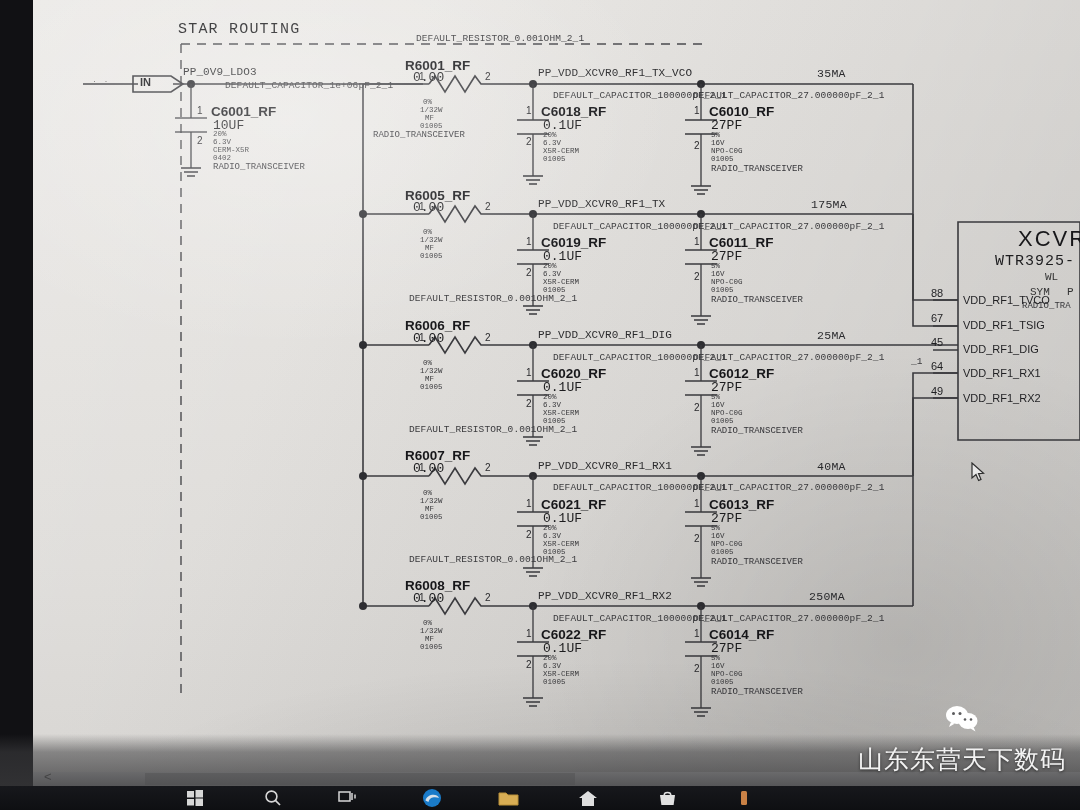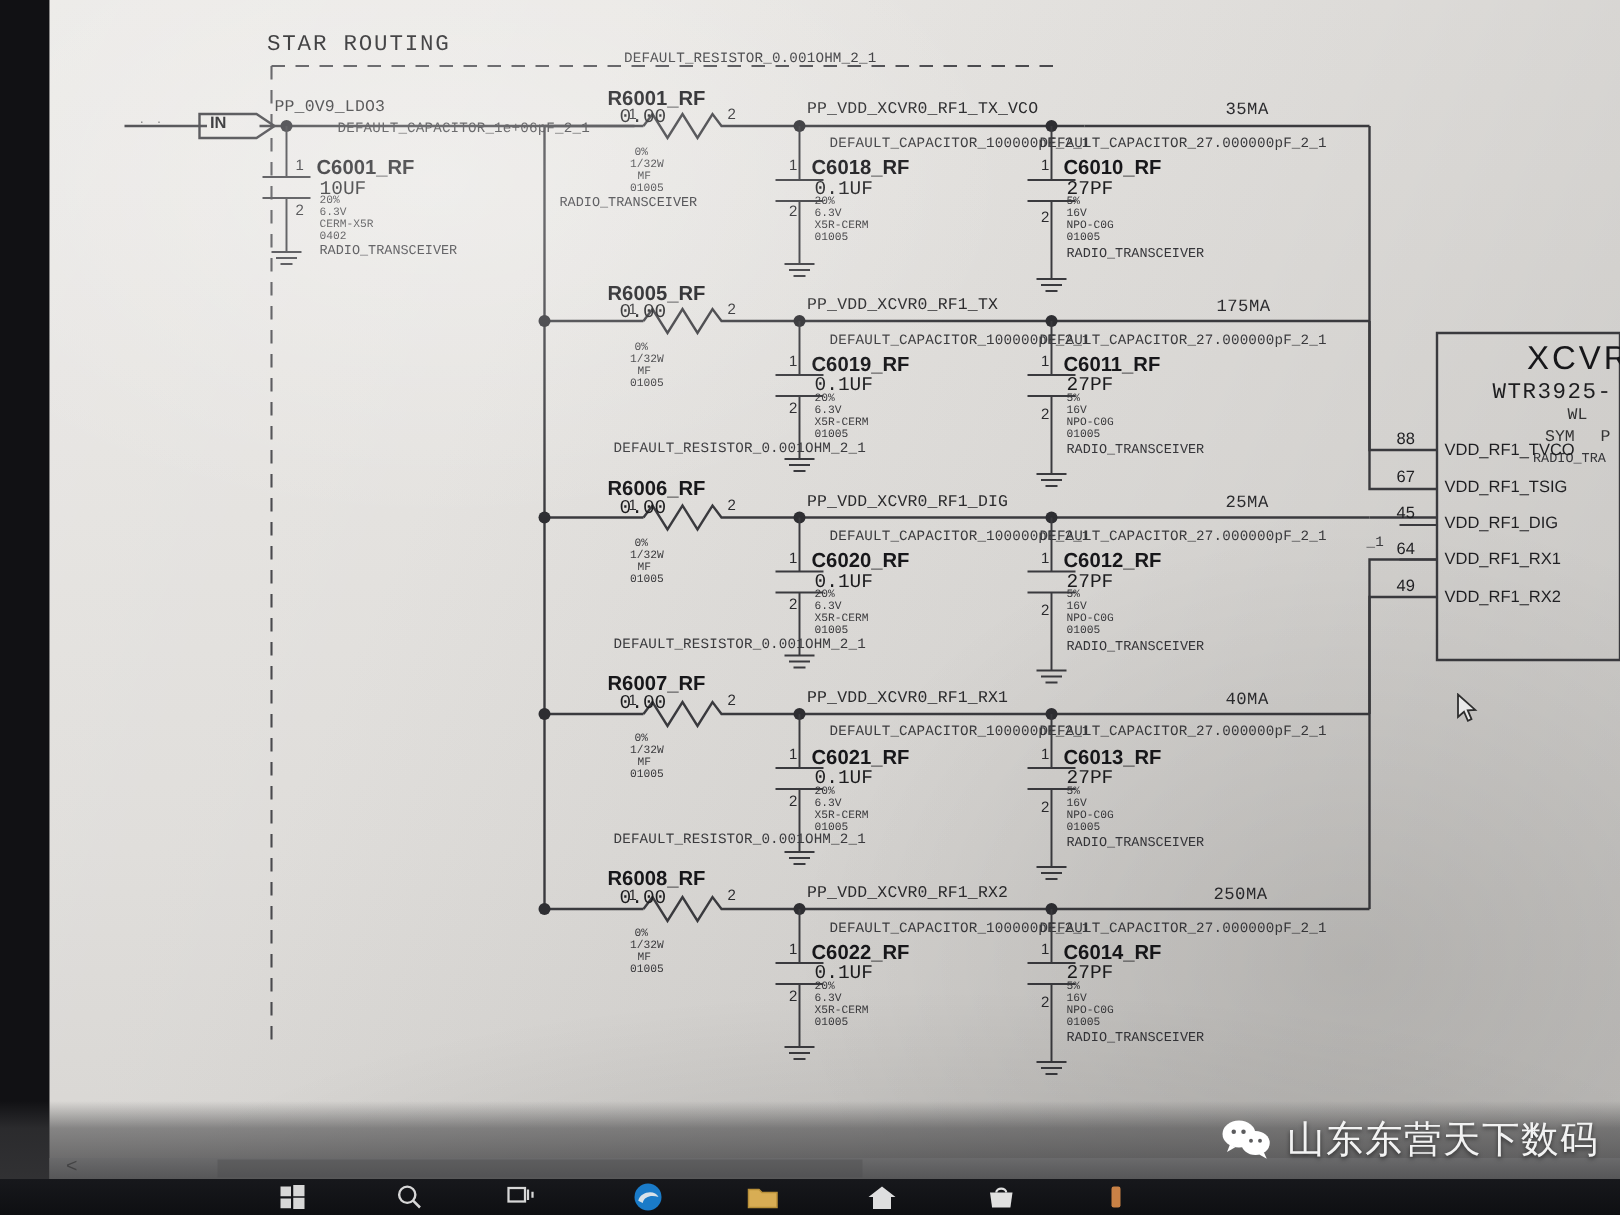--- a/index.html
+++ b/index.html
@@ -74,20 +74,21 @@
   }
   .tbicon { position:absolute; bottom:1px; opacity:.92; }
 
   
   #wm {
     position:absolute; right:14px; bottom:34px;
     display:flex; align-items:center; gap:10px;
     color:#f2f2f2; font-size:25px; letter-spacing:1px;
     font-family:"DejaVu Sans", sans-serif;
     text-shadow: 0 1px 3px rgba(0,0,0,.55);
+    flex-direction: column;
   }
   #wmband{
     position:absolute; left:0; right:0; bottom:24px; height:52px;
     background:linear-gradient(180deg, rgba(70,70,72,.0) 0%, rgba(64,64,66,.55) 35%, rgba(58,58,60,.78) 100%);
   }
   .scrollrow{
     position:absolute; left:33px; bottom:24px; width:1047px; height:14px;
     background:linear-gradient(180deg,#cfcfcf,#bdbdbd);
   }
   .scrollthumb{

